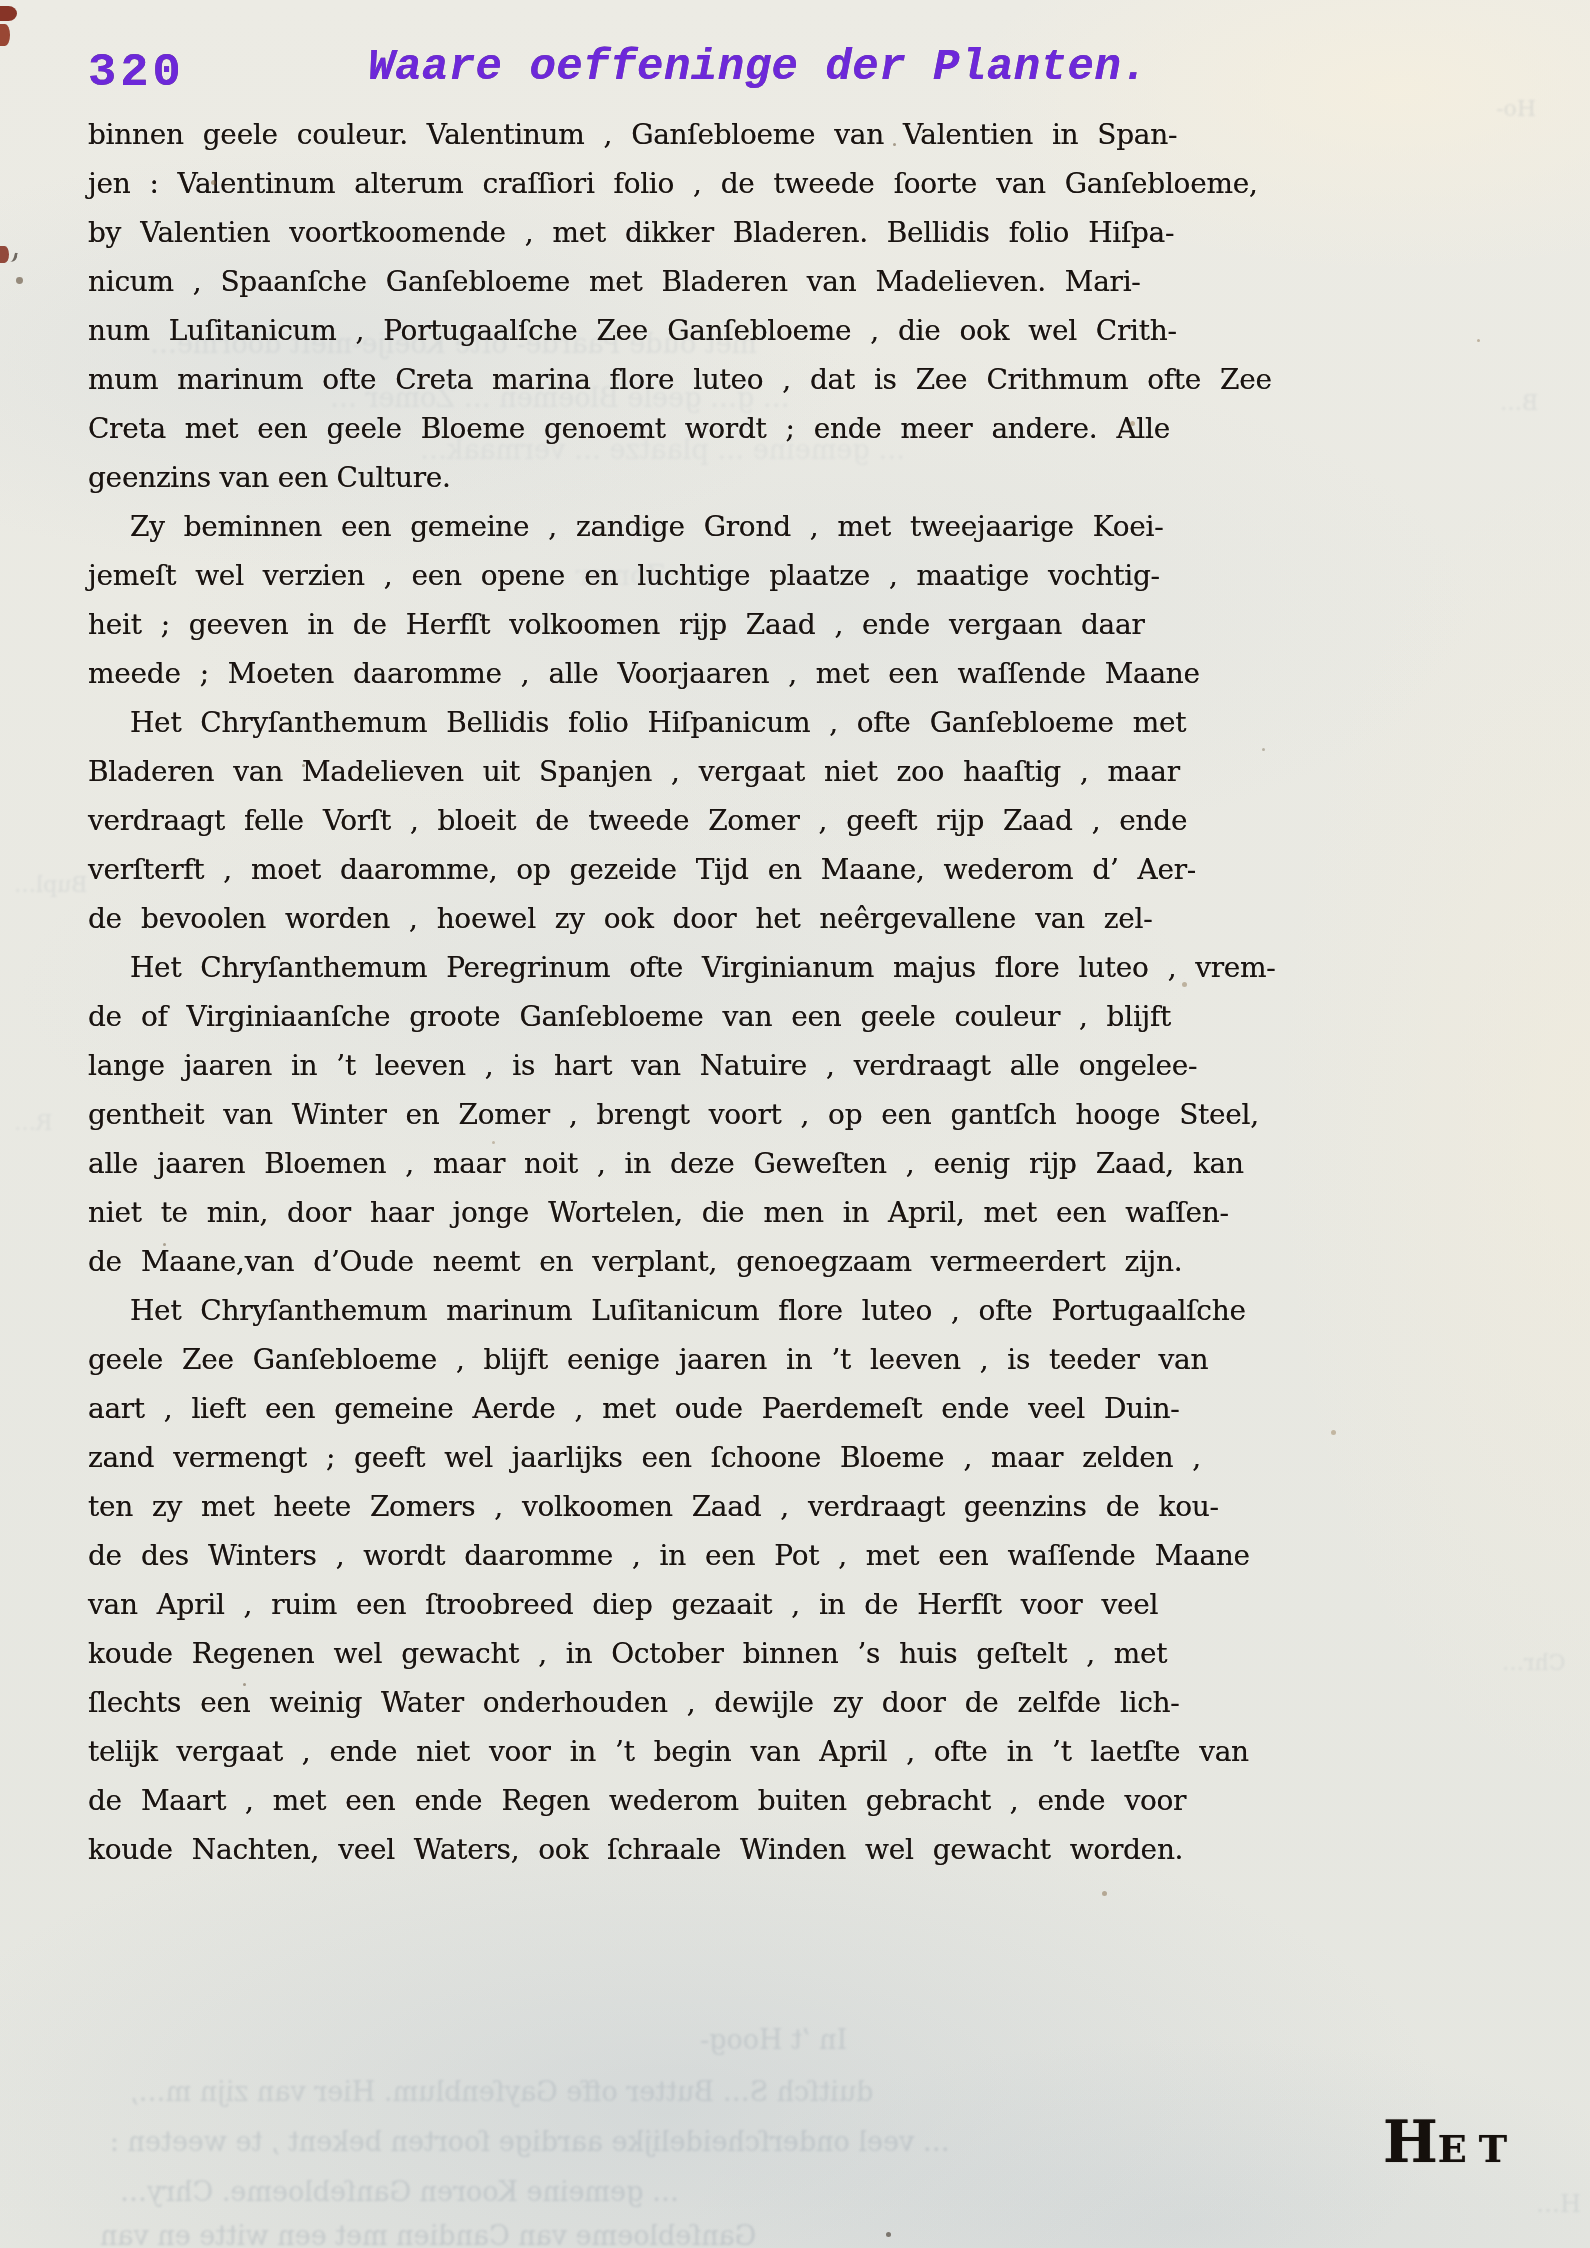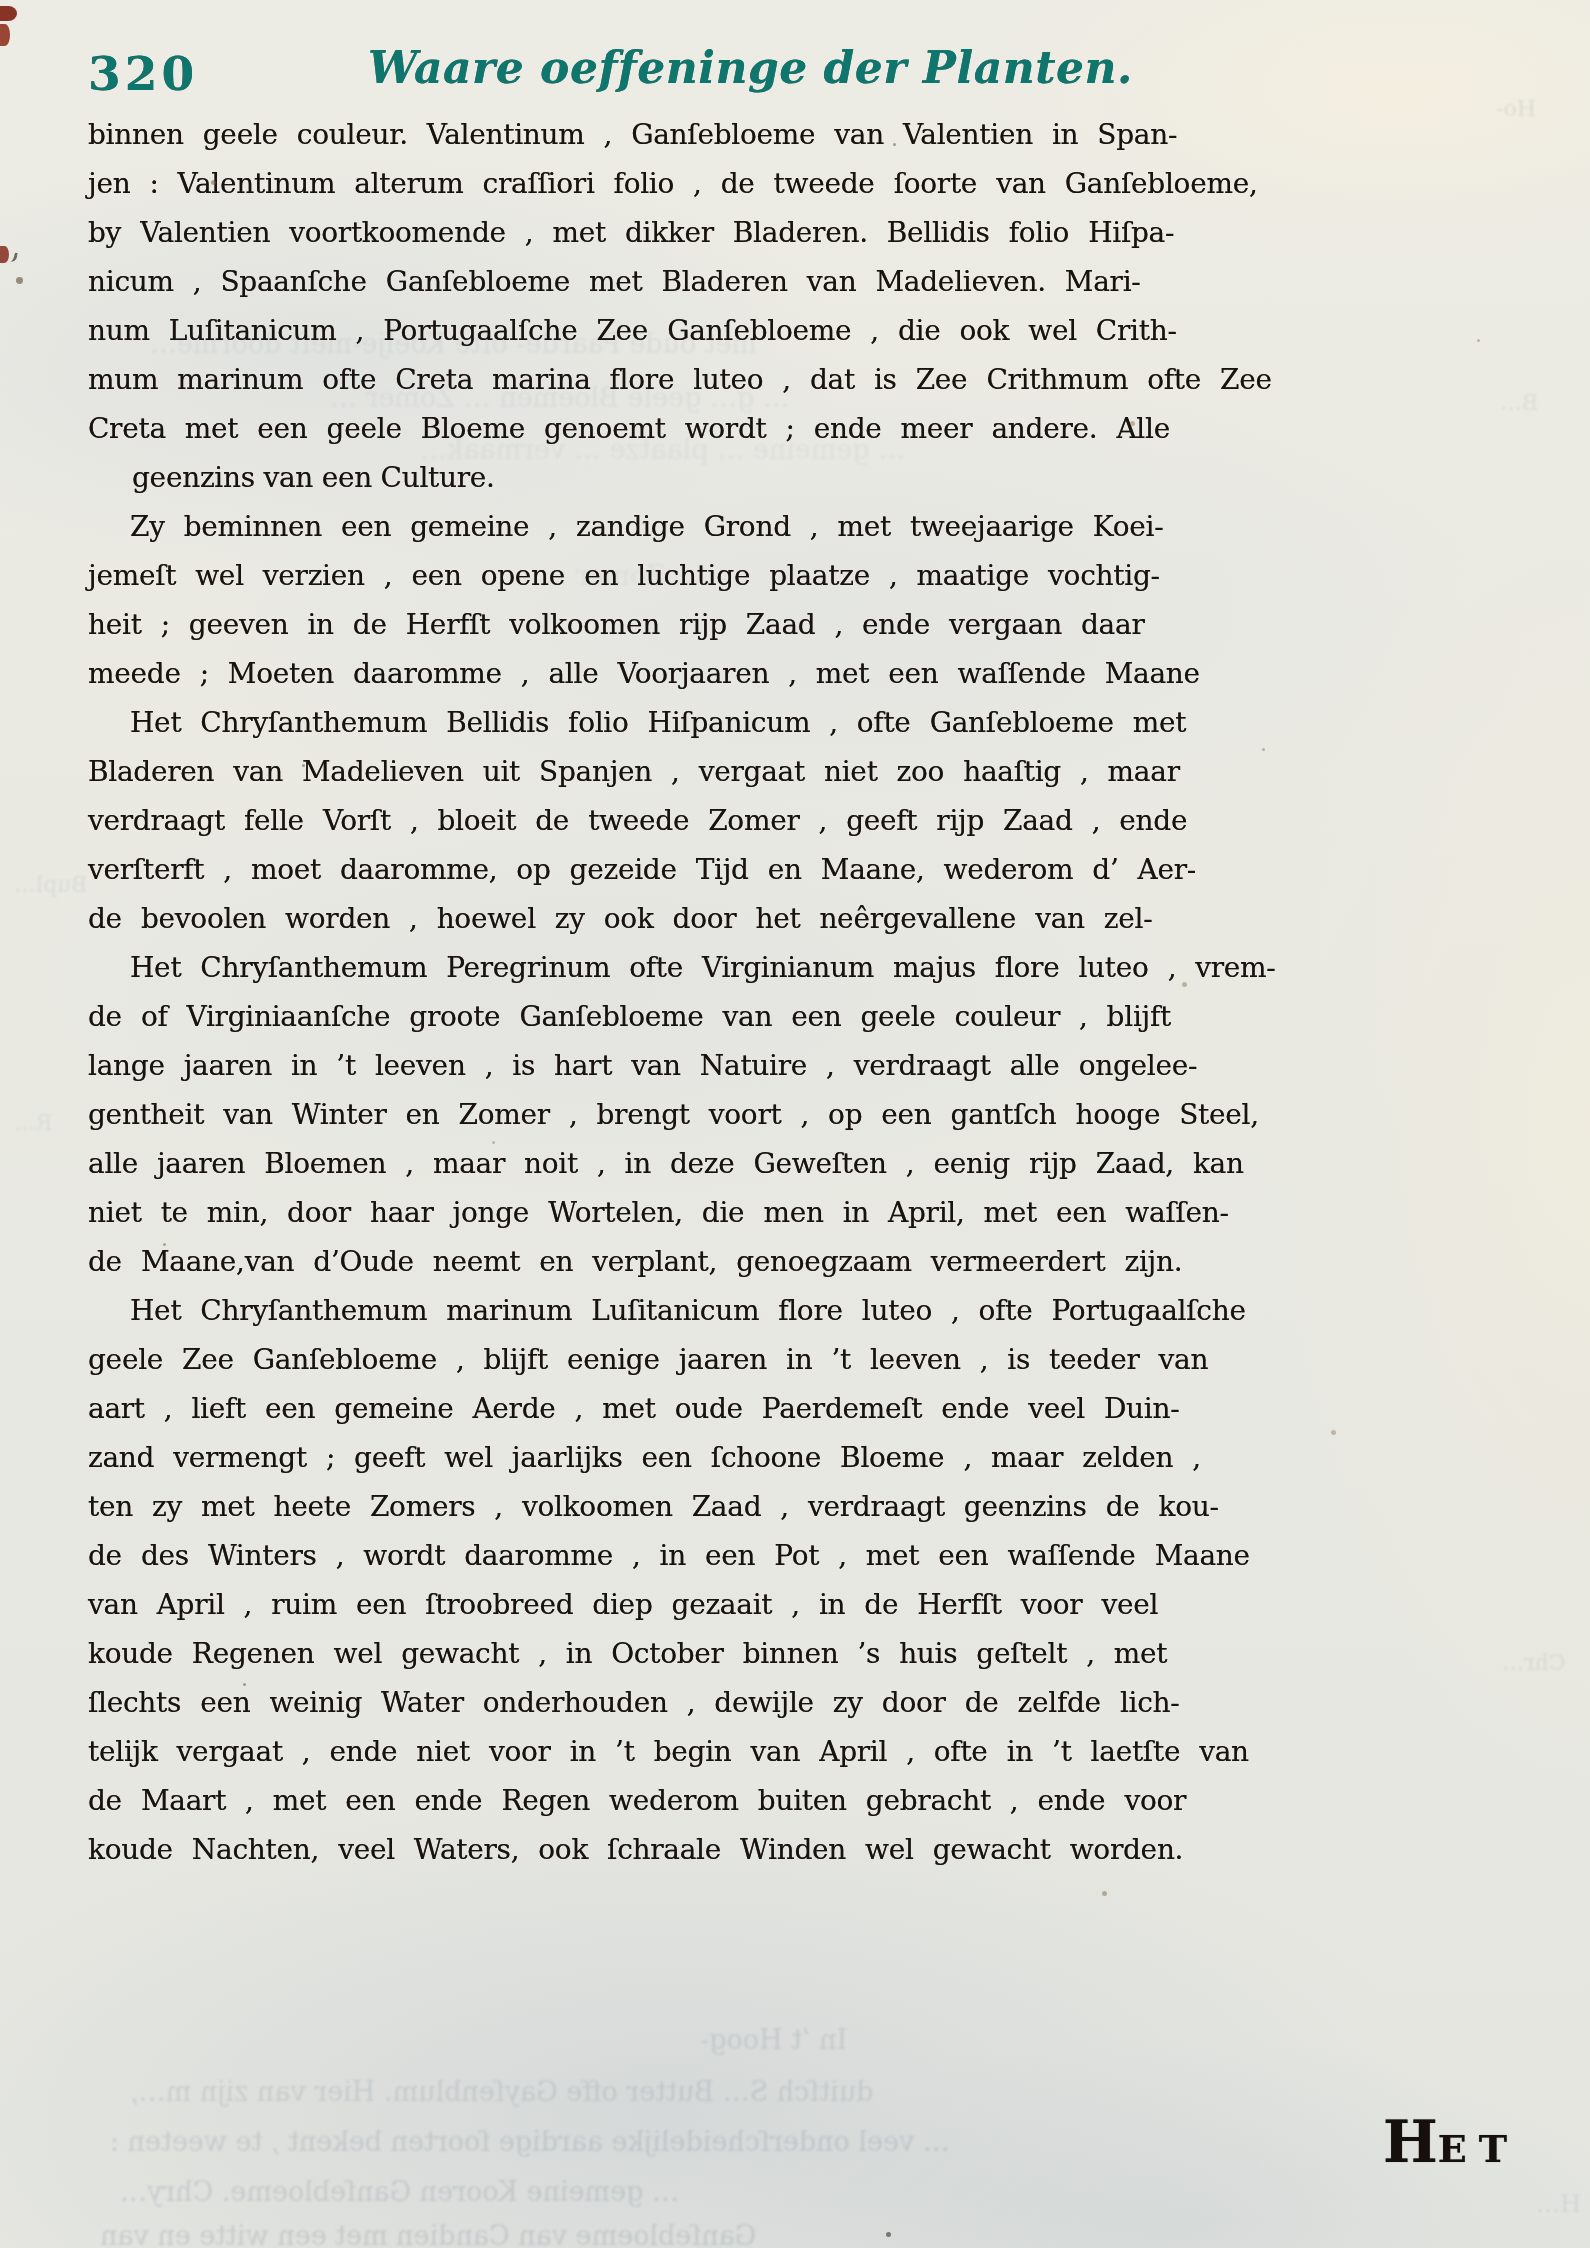--- a/index.html
+++ b/index.html
@@ -14,40 +14,40 @@
     background-image:
       radial-gradient(ellipse 620px 260px at 88% 4%, rgba(245,239,223,0.85), rgba(245,239,223,0) 70%),
       radial-gradient(ellipse 420px 900px at 100% 50%, rgba(242,236,220,0.6), rgba(242,236,220,0) 75%),
       radial-gradient(ellipse 760px 300px at 20% 16%, rgba(189,200,210,0.22), rgba(189,200,210,0) 70%),
       radial-gradient(ellipse 900px 360px at 52% 27%, rgba(196,206,214,0.16), rgba(196,206,214,0) 72%),
       radial-gradient(ellipse 820px 300px at 38% 44%, rgba(193,203,212,0.14), rgba(193,203,212,0) 72%),
       radial-gradient(ellipse 1050px 430px at 42% 94%, rgba(168,181,196,0.28), rgba(168,181,196,0) 74%),
       radial-gradient(ellipse 700px 260px at 75% 99%, rgba(176,188,200,0.22), rgba(176,188,200,0) 72%),
       linear-gradient(#ecebe4, #e5e6e0);
   }
-  #header{position:absolute;top:42px;left:0;width:1290px;height:70px;color:#0f766e;}
+  #header{position:absolute;top:42px;left:0;width:1290px;height:70px;color:#6d28d9;font-family:Liberation Mono, monospace;}
   #page-number{
     position:absolute;left:88px;top:4px;font-size:47px;font-weight:bold;letter-spacing:4px;
     text-shadow:0 0 0.6px rgba(26,20,16,0.7);
   }
   #running-title{
     position:absolute;left:368px;top:0;width:650px;text-align:center;
     font-style:italic;font-weight:bold;font-size:44px;letter-spacing:0.5px;
     text-shadow:0 0 0.6px rgba(26,20,16,0.6);white-space:nowrap;
   }
   #text-block{
     position:absolute;left:88px;top:110px;width:994px;color:#191310;
     font-size:28px;letter-spacing:-0.3px;
     text-shadow:0 0 0.55px rgba(25,19,16,0.65);
   }
   .line{height:49px;box-sizing:border-box;white-space:nowrap;}
   .line span{line-height:49px;}
   .just{display:flex;justify-content:space-between;gap:19px;}
   .indent{padding-left:42px;}
-  .last{display:block;margin-left:44px;}
+  .last{display:block;}
   .it{}
   .bleed{
     position:absolute;transform:scaleX(-1);transform-origin:center;
     color:#6f7e90;filter:blur(1.3px);white-space:nowrap;
     font-size:27px;pointer-events:none;
   }
   #catchword{
     position:absolute;left:1383px;top:2112px;color:#15100c;font-weight:bold;
     text-shadow:0 0 0.7px rgba(21,16,12,0.7);white-space:nowrap;
   }

